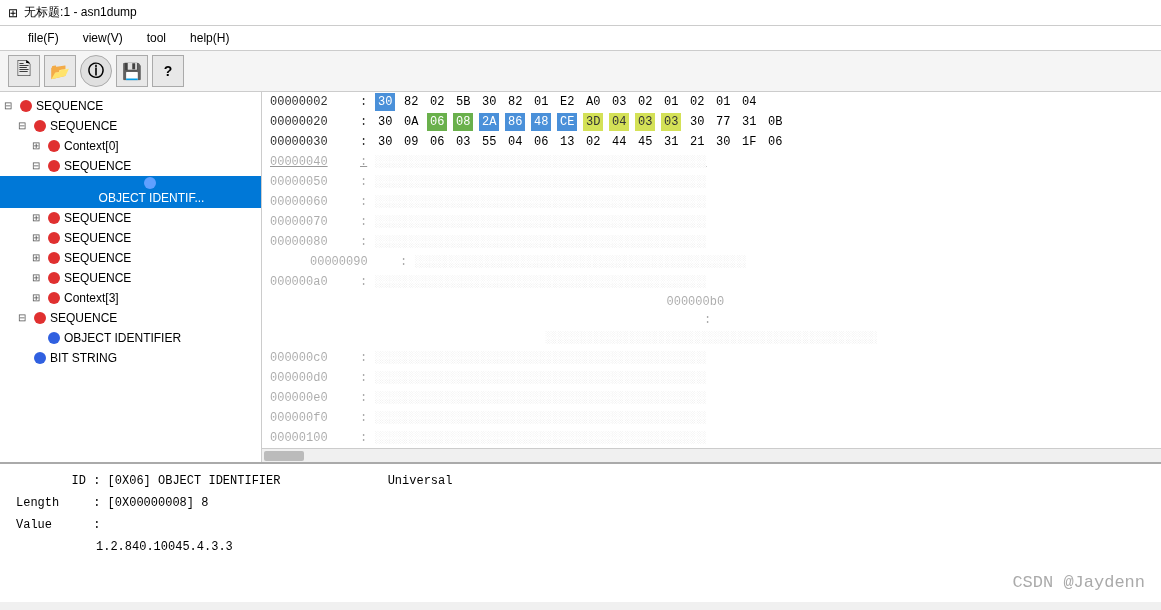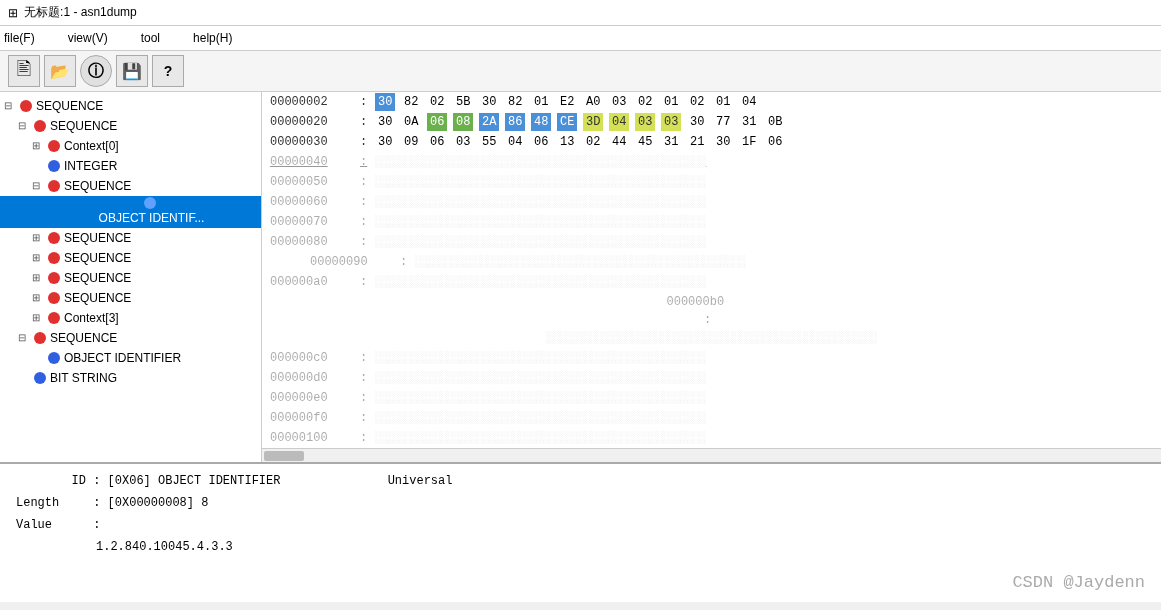--- a/index.html
+++ b/index.html
@@ -12,24 +12,24 @@
       font-size: 12px;
       border-bottom: 1px solid #ccc;
       display: flex;
       align-items: center;
       gap: 6px;
     }
 
     
     .menu-bar {
       background: #fff;
-      padding: 3px 0;
+      padding: 3px 24px;
       border-bottom: 1px solid #ccc;
       display: flex;
-      gap: 25px;
+      gap: 16px;
       font-size: 12px;
     }
     .menu-item { cursor: pointer; padding: 2px 4px; }
 
     
     .toolbar {
       background: #f5f5f5;
       padding: 4px 8px;
       border-bottom: 1px solid #ccc;
       display: flex;
@@ -189,25 +189,20 @@
         </div>
         <div class="tree-item" style="padding-left: 18px;">
           <span class="expand-icon" style="font-size: 10px; margin-right: 2px; color: rgb(85, 85, 85);">⊟</span>
           <span class="dot dot-red"></span>
           <span class="tree-label">SEQUENCE</span>
         </div>
         <div class="tree-item" style="padding-left: 32px;">
           <span class="expand-icon" style="font-size: 10px; margin-right: 2px; color: rgb(85, 85, 85);">⊞</span>
           <span class="dot dot-red"></span>
           <span class="tree-label">Context[0]</span>
-        </div>
-        <div class="tree-item" style="padding-left: 32px;">
-          <span class="expand-icon" style="font-size: 10px; margin-right: 2px; color: rgb(85, 85, 85);"></span>
-          <span class="dot dot-blue"></span>
-          <span class="tree-label">INTEGER</span>
         </div>
         <div class="tree-item" style="padding-left: 32px;">
           <span class="expand-icon" style="font-size: 10px; margin-right: 2px; color: rgb(85, 85, 85);">⊟</span>
           <span class="dot dot-red"></span>
           <span class="tree-label">SEQUENCE</span>
         </div>
         <div class="tree-item selected" style="padding-left: 46px; flex-direction: column;">
           <span class="expand-icon" style="font-size: 10px; margin-right: 2px; color: white;"></span>
           <span class="dot dot-blue" style="background: rgb(96, 160, 255);"></span>
           <span class="tree-label">OBJECT IDENTIF...</span>

